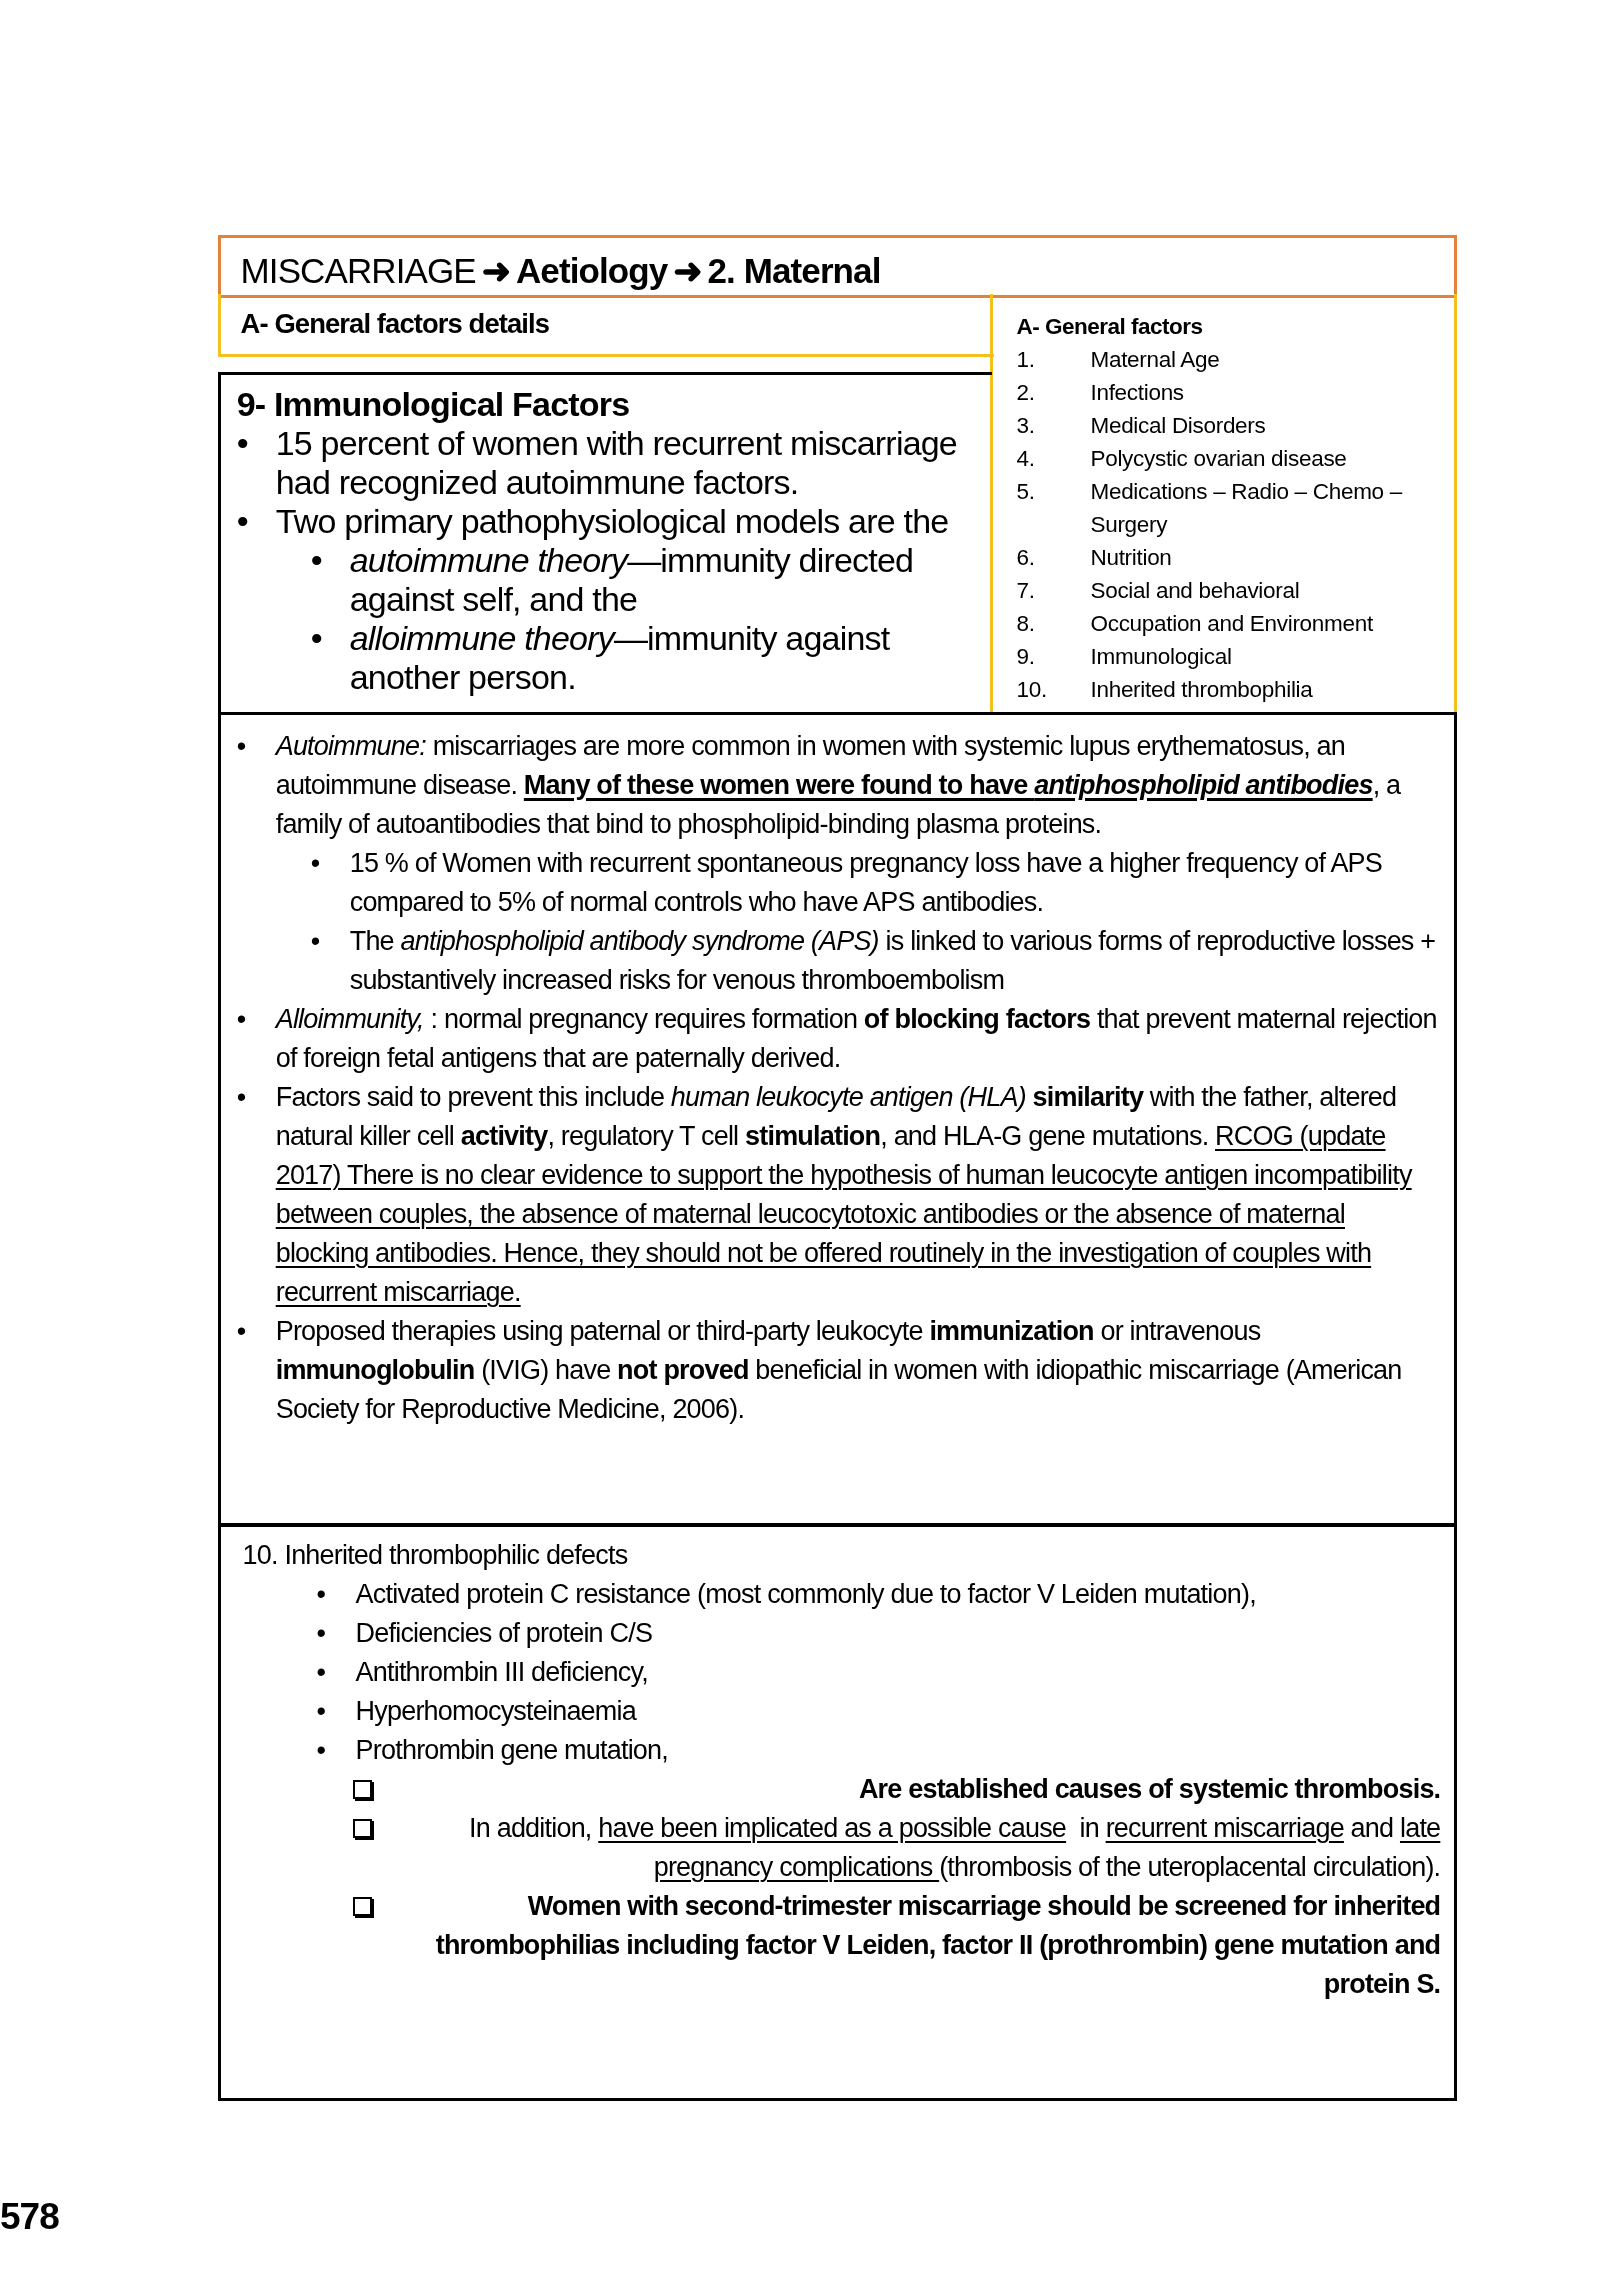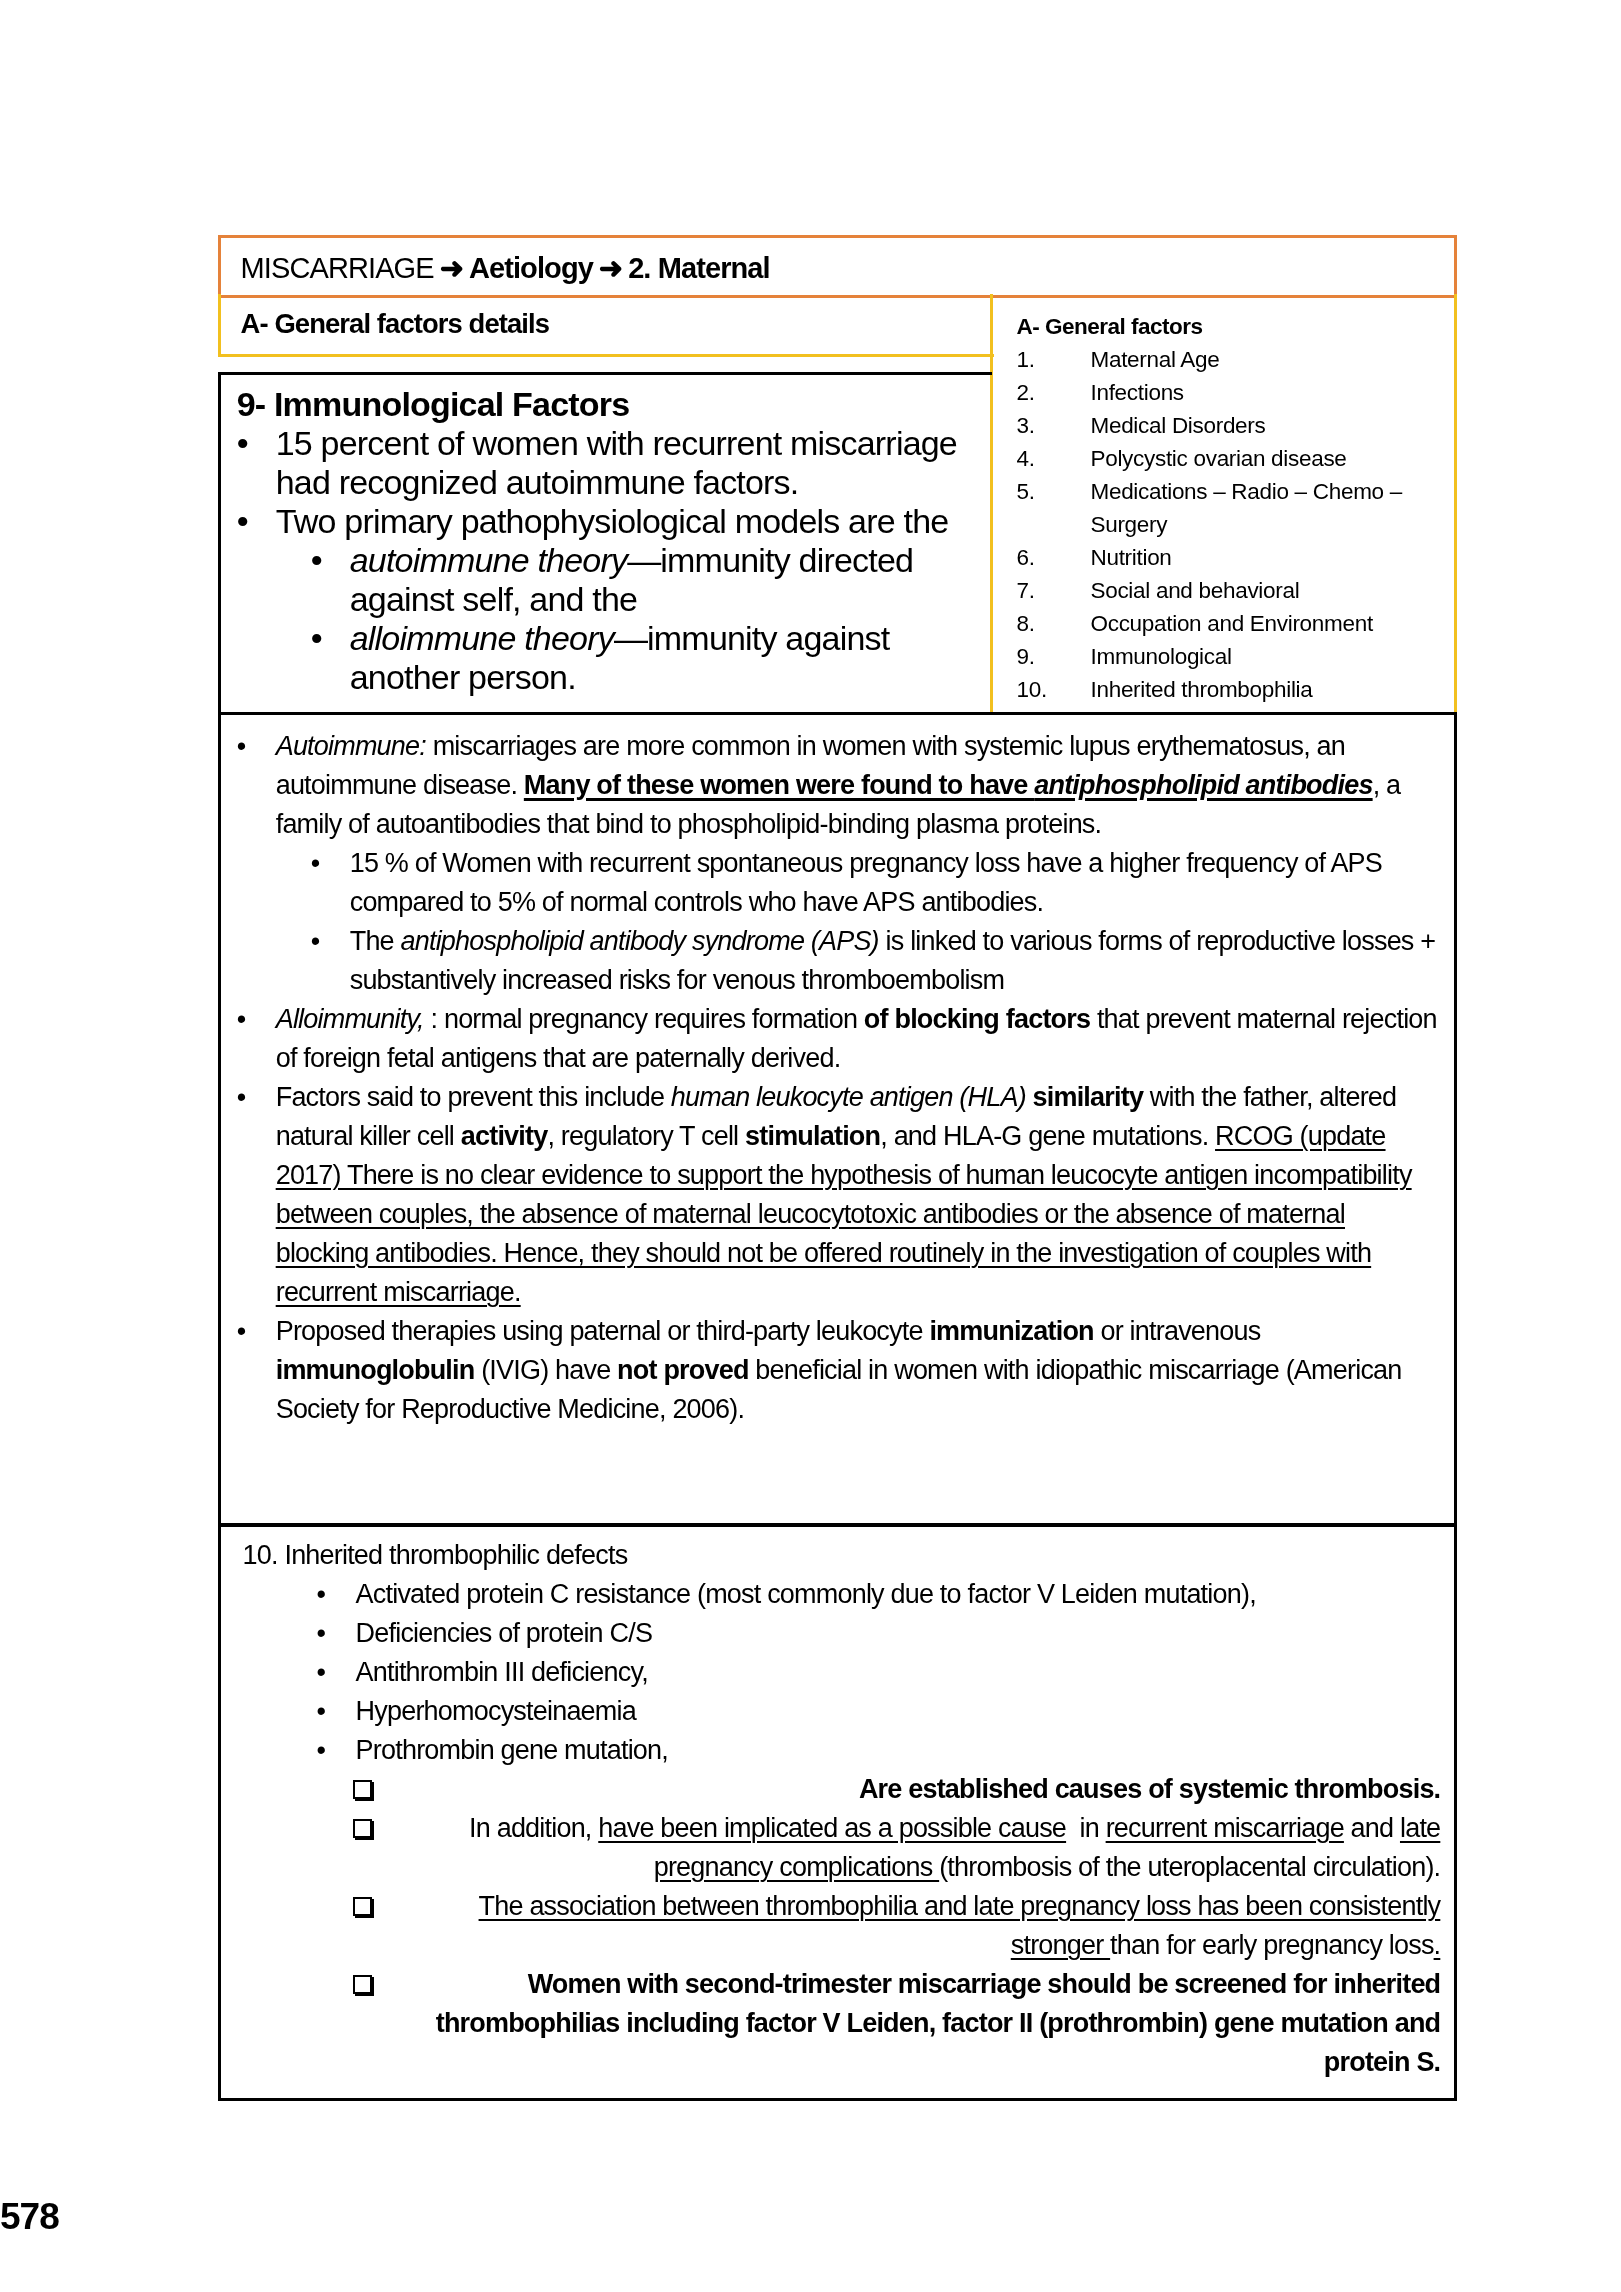--- a/index.html
+++ b/index.html
@@ -2,21 +2,21 @@
 <html><head>
 <meta charset="utf-8">
 <style>
   html, body { margin: 0; padding: 0; background: #ffffff; }
   body { width: 1621px; height: 2293px; position: relative; overflow: hidden;
          font-family: "Liberation Sans Narrow", "Liberation Sans", sans-serif; color: #000; }
   .abs { position: absolute; box-sizing: border-box; }
   .narrow { font-family: "Liberation Sans", sans-serif; font-stretch: condensed; letter-spacing: -0.6px; }
 
   #hdr { left: 218px; top: 235px; width: 1239px; height: 63px; border: 3.9px solid #e5823a; }
-  #hdr .t { position: absolute; left: 19.6px; top: 12.7px; font-size: 29px; letter-spacing: -0.9px; white-space: nowrap; }
+  #hdr .t { position: absolute; left: 19.6px; top: 12.7px; font-size: 35px; letter-spacing: -0.9px; white-space: nowrap; }
   #hdr .t b { font-weight: bold; }
   .arrow { font-weight: bold; margin: 0 5.9px; }
 
   #gfd { left: 218px; top: 294px; width: 776px; height: 63px;
          border-left: 3.9px solid #f2c01f; border-bottom: 3.9px solid #f2c01f; }
   #gfd .t { position: absolute; left: 19.6px; top: 13.7px; font-size: 27.4px; font-weight: bold; letter-spacing: -0.9px; }
 
   #gf { left: 990px; top: 294px; width: 467px; height: 421px;
         border-left: 3.9px solid #f2c01f; border-right: 3.9px solid #f2c01f; }
   #gf .h { position: absolute; left: 23.5px; top: 19.6px; font-size: 22.5px; font-weight: bold; letter-spacing: -0.5px; }
@@ -132,19 +132,18 @@
 <div id="thr" class="abs">
   <div class="inner txt narrow">
     <div>10. Inherited thrombophilic defects</div>
     <div class="bul2">Activated protein C resistance (most  commonly due to factor V Leiden mutation),</div>
     <div class="bul2">Deficiencies of protein C/S</div>
     <div class="bul2">Antithrombin III deficiency,</div>
     <div class="bul2">Hyperhomocysteinaemia</div>
     <div class="bul2">Prothrombin gene  mutation,</div>
     <div class="chk"><span class="box"></span><b>Are established causes  of systemic thrombosis.</b></div>
     <div class="chk"><span class="box"></span><span>In addition, </span><u>have  been  implicated as a possible cause</u><span style="white-space:pre">  in </span><u>recurrent miscarriage</u><span> and </span><u>late  pregnancy complications </u><span>(thrombosis of the uteroplacental circulation).</span></div>
-    <div class="chk"><span class="box"></span><u>The association between thrombophilia and late pregnancy loss has been consistently stronger </u><span>than for early pregnancy loss</span><u>.</u></div>
     <div class="chk"><span class="box"></span><b>Women with  second-trimester miscarriage should be  screened for inherited thrombophilias including factor V Leiden, factor II (prothrombin) gene mutation and protein S.</b></div>
   </div>
 </div>
 
 <div id="pnum" class="abs">578</div>
 
 
 </body></html>

